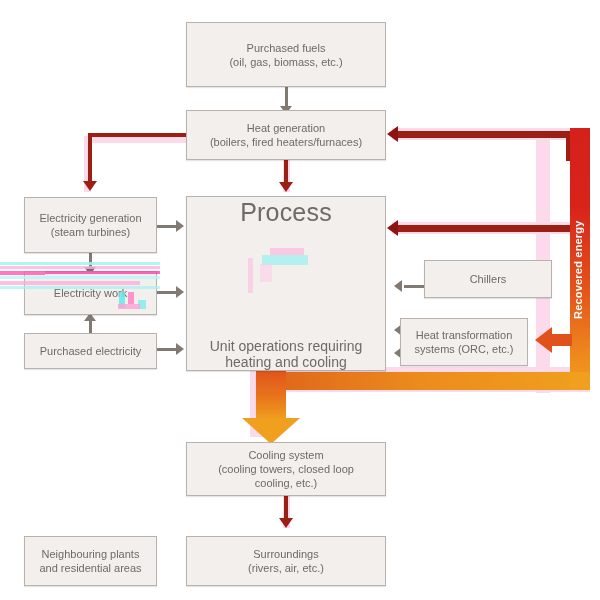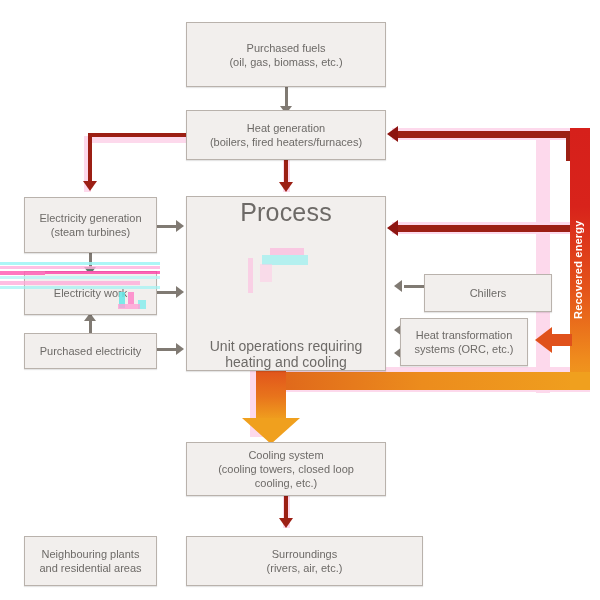--- a/index.html
+++ b/index.html
@@ -224,33 +224,33 @@
   <div class="box" style="left:24px; top:271px; width:133px; height:44px;">Electricity work</div>
 
   <div class="box" style="left:24px; top:333px; width:133px; height:36px;">Purchased electricity</div>
 
   <div class="box process" style="left:186px; top:196px; width:200px; height:175px;justify-content:space-between;">
     <div class="proc-title">Process</div>
     <div class="proc-sub">Unit operations requiring
 heating and cooling</div>
   </div>
 
-  <div class="box" style="left:424px; top:274px; width:128px; height:38px;">Chillers</div>
+  <div class="box" style="left:424px; top:260px; width:128px; height:38px;">Chillers</div>
 
   <div class="box" style="left:400px; top:318px; width:128px; height:48px;">Heat transformation
 systems (ORC, etc.)</div>
 
   <div class="box" style="left:186px; top:442px; width:200px; height:54px;">Cooling system
 (cooling towers, closed loop
 cooling, etc.)</div>
 
   <div class="box" style="left:24px; top:536px; width:133px; height:50px;">Neighbouring plants
 and residential areas</div>
 
-  <div class="box" style="left:186px; top:536px; width:237px; height:50px;">Surroundings
+  <div class="box" style="left:186px; top:536px; width:200px; height:50px;">Surroundings
 (rivers, air, etc.)</div>
 
   <div class="recovered-label" style="left:572px; top:205px; height:130px; width:16px;">Recovered energy</div>
 
   <div class="artifact" style="left:0px;  top:262px; width:160px; height:3px; background:#9ff4f4; opacity:0.85;"></div>
   <div class="artifact" style="left:0px;  top:266px; width:160px; height:3px; background:#ffb0dd; opacity:0.8;"></div>
   <div class="artifact" style="left:0px;  top:271px; width:45px;  height:4px; background:#ff5fb5; opacity:0.85;"></div>
   <div class="artifact" style="left:45px; top:271px; width:115px; height:3px; background:#ff3fa8; opacity:0.8;"></div>
   <div class="artifact" style="left:0px;  top:276px; width:160px; height:3px; background:#b6f6f6; opacity:0.8;"></div>
   <div class="artifact" style="left:0px;  top:281px; width:140px; height:4px; background:#ffa8d8; opacity:0.75;"></div>

